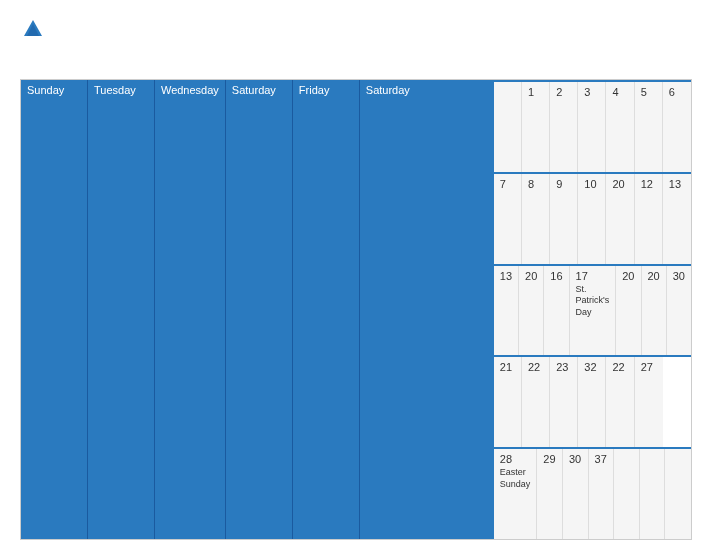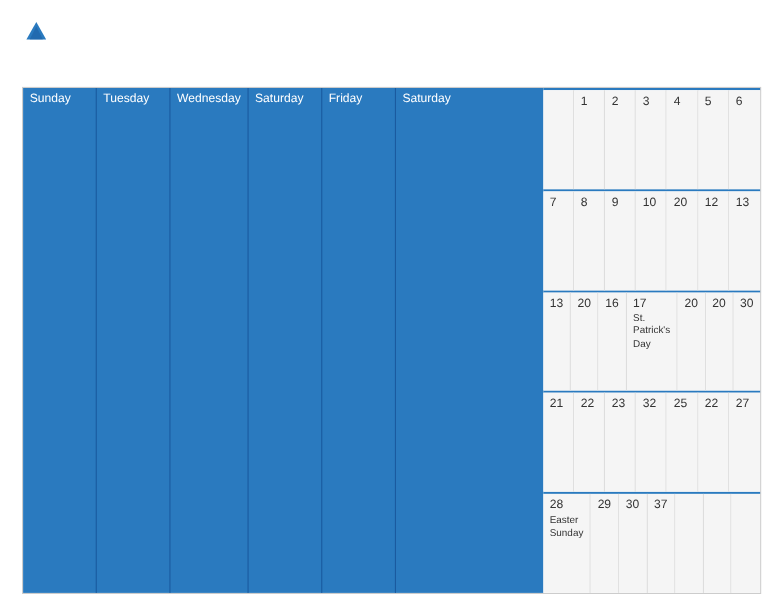--- a/index.html
+++ b/index.html
@@ -217,23 +217,20 @@
           <div class="cal-cell">
             <span class="day-num">22</span>
           </div>
           <div class="cal-cell">
             <span class="day-num">23</span>
           </div>
           <div class="cal-cell">
             <span class="day-num">32</span>
           </div>
           <div class="cal-cell">
-            <span class="day-num">25</span>
-          </div>
-          <div class="cal-cell">
             <span class="day-num">22</span>
           </div>
           <div class="cal-cell">
             <span class="day-num">27</span>
           </div>
         </div>
         <div class="cal-week">
           <div class="cal-cell">
             <span class="day-num">28</span>
             <span class="holiday">Easter Sunday</span>

